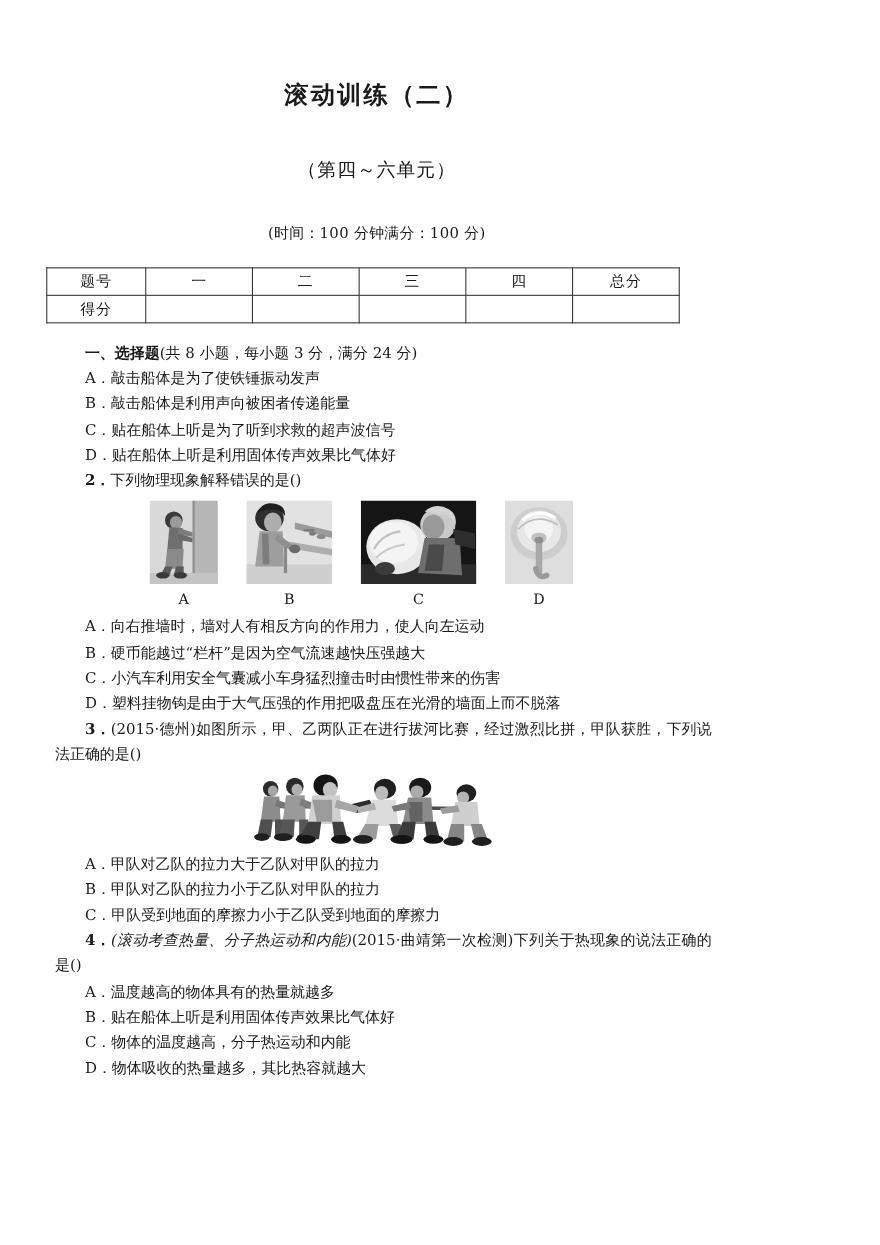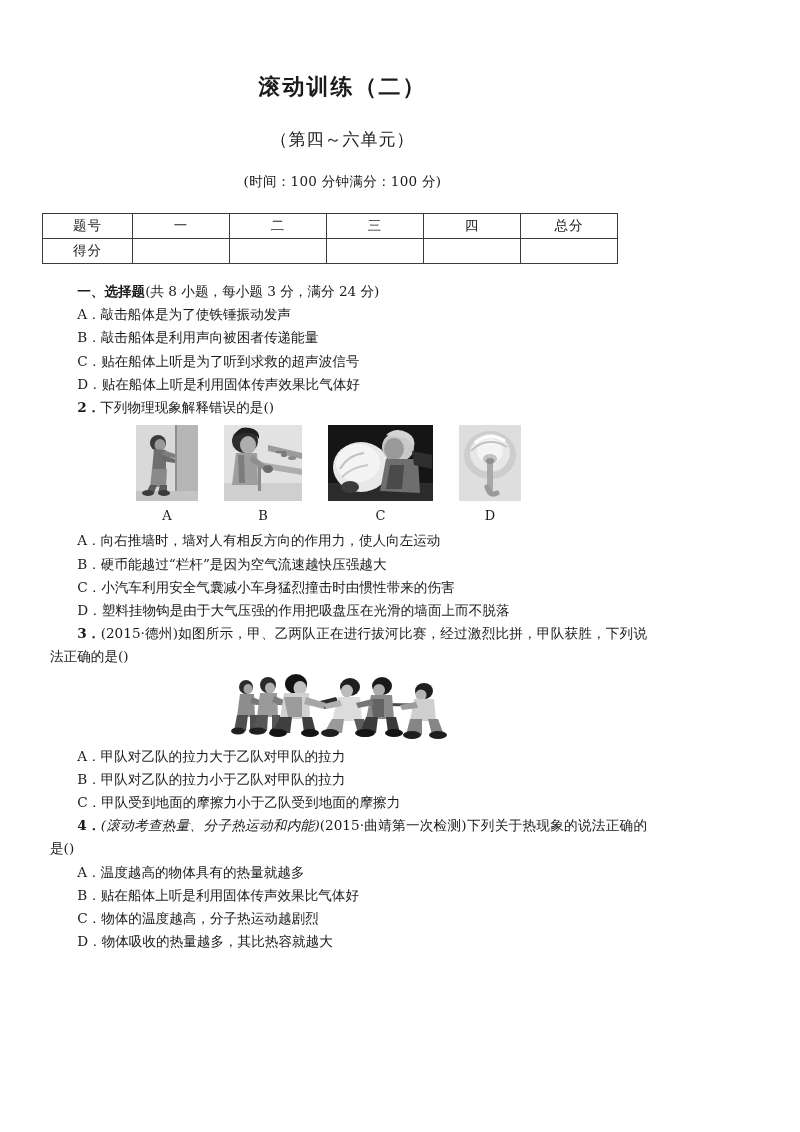--- a/index.html
+++ b/index.html
@@ -31,21 +31,21 @@
     font-size: 22px;
     font-weight: bold;
     letter-spacing: 2px;
     margin: 0;
     padding-top: 72px;
     font-family: "DejaVu Serif", "Liberation Serif", serif;
   }
   .doc-subtitle {
     text-align: center;
     font-size: 17px;
-    margin: 0;
+    margin: 15px;
     padding-top: 26px;
     letter-spacing: 1px;
   }
   .doc-meta {
     text-align: center;
     font-size: 13.5px;
     margin: 0;
     padding-top: 22px;
     letter-spacing: 0.3px;
   }
@@ -344,18 +344,18 @@
       </svg>
     </div>
 
     <p class="opt">A．甲队对乙队的拉力大于乙队对甲队的拉力</p>
     <p class="opt">B．甲队对乙队的拉力小于乙队对甲队的拉力</p>
     <p class="opt">C．甲队受到地面的摩擦力小于乙队受到地面的摩擦力</p>
 
     <p class="q"><span class="qnum">4．</span><span class="src">(滚动考查热量、分子热运动和内能)</span><span>(2015·曲靖第一次检测)</span><span>下列关于热现象的说法正确的是()</span></p>
     <p class="opt">A．温度越高的物体具有的热量就越多</p>
     <p class="opt">B．贴在船体上听是利用固体传声效果比气体好</p>
-    <p class="opt">C．物体的温度越高，分子热运动越剧烈</p>
+    <p class="opt">C．物体的温度越高，分子热运动和内能</p>
     <p class="opt">D．物体吸收的热量越多，其比热容就越大</p>
 
 
   </div>
 </div>
 
 </body></html>

